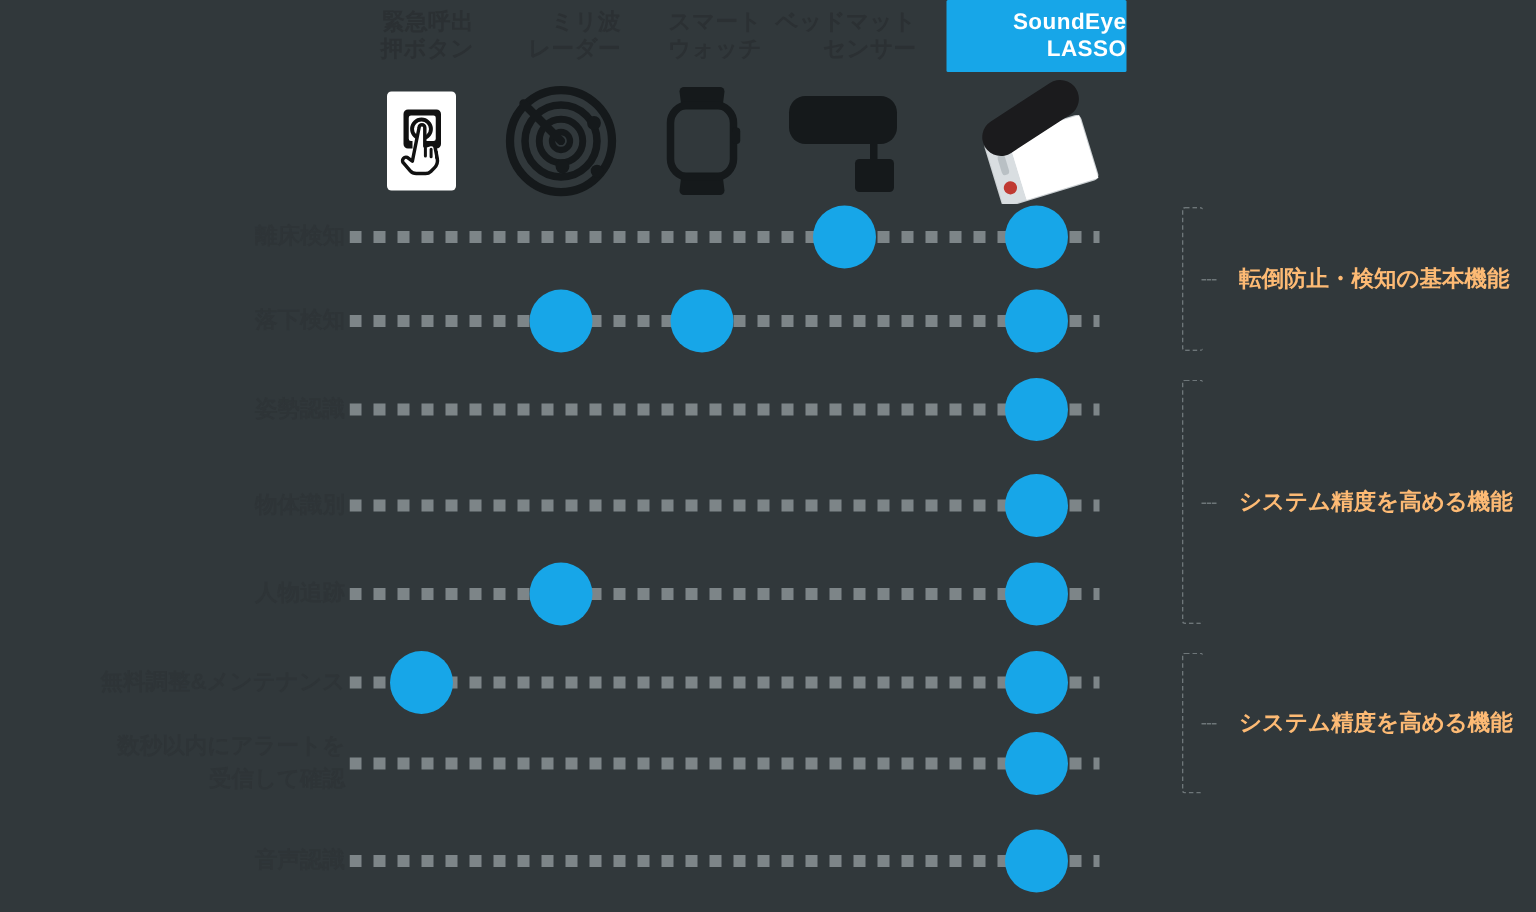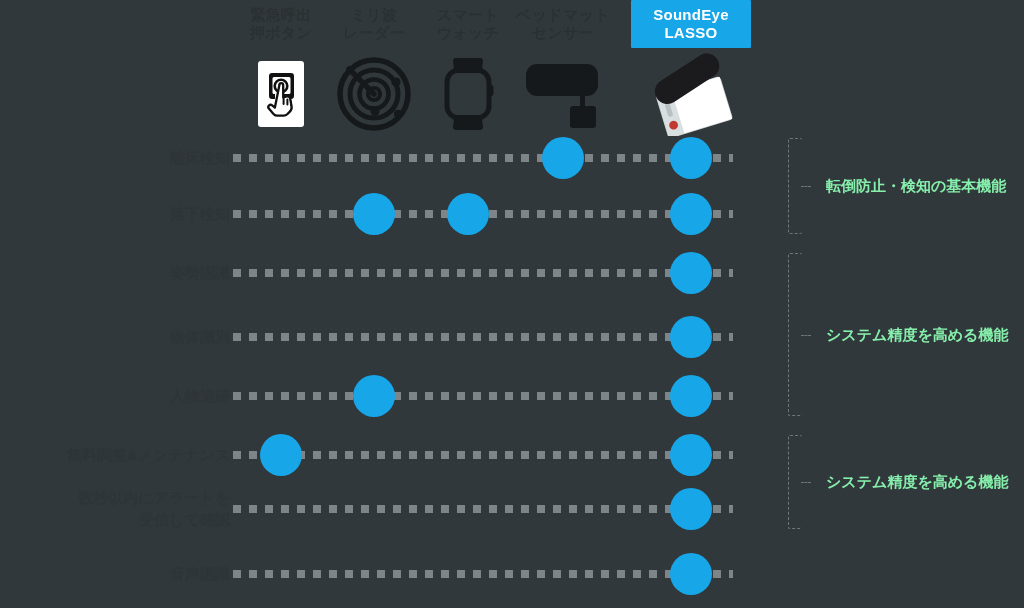--- a/index.html
+++ b/index.html
@@ -18,21 +18,21 @@
     inset: 0;
   }
 
   
   .col-header {
     position: absolute;
     top: 0;
     height: 48px;
     display: flex;
     flex-direction: column;
-    align-items: center;
+    align-items: flex-end;
     justify-content: center;
     line-height: 1.18;
     text-align: center;
     font-size: 15px;
     font-weight: 700;
     letter-spacing: .3px;
     color: #2b3033;
   }
   .col-header.highlight {
     background: #17a6e8;
@@ -120,21 +120,21 @@
     height: 0;
     border-top: 1px dashed #6e7679;
   }
   .group .group-label {
     position: absolute;
     left: 38px;
     top: 50%;
     transform: translateY(-50%);
     font-size: 15px;
     font-weight: 700;
-    color: #86efac;
+    color: #fdba74;
     white-space: nowrap;
   }
 </style>
 </head>
 <body>
 
 <div id="matrix">
 
   <div class="col-header" id="ch0" style="left: 246px; width: 70px;">
     <span class="l1">緊急呼出</span>

